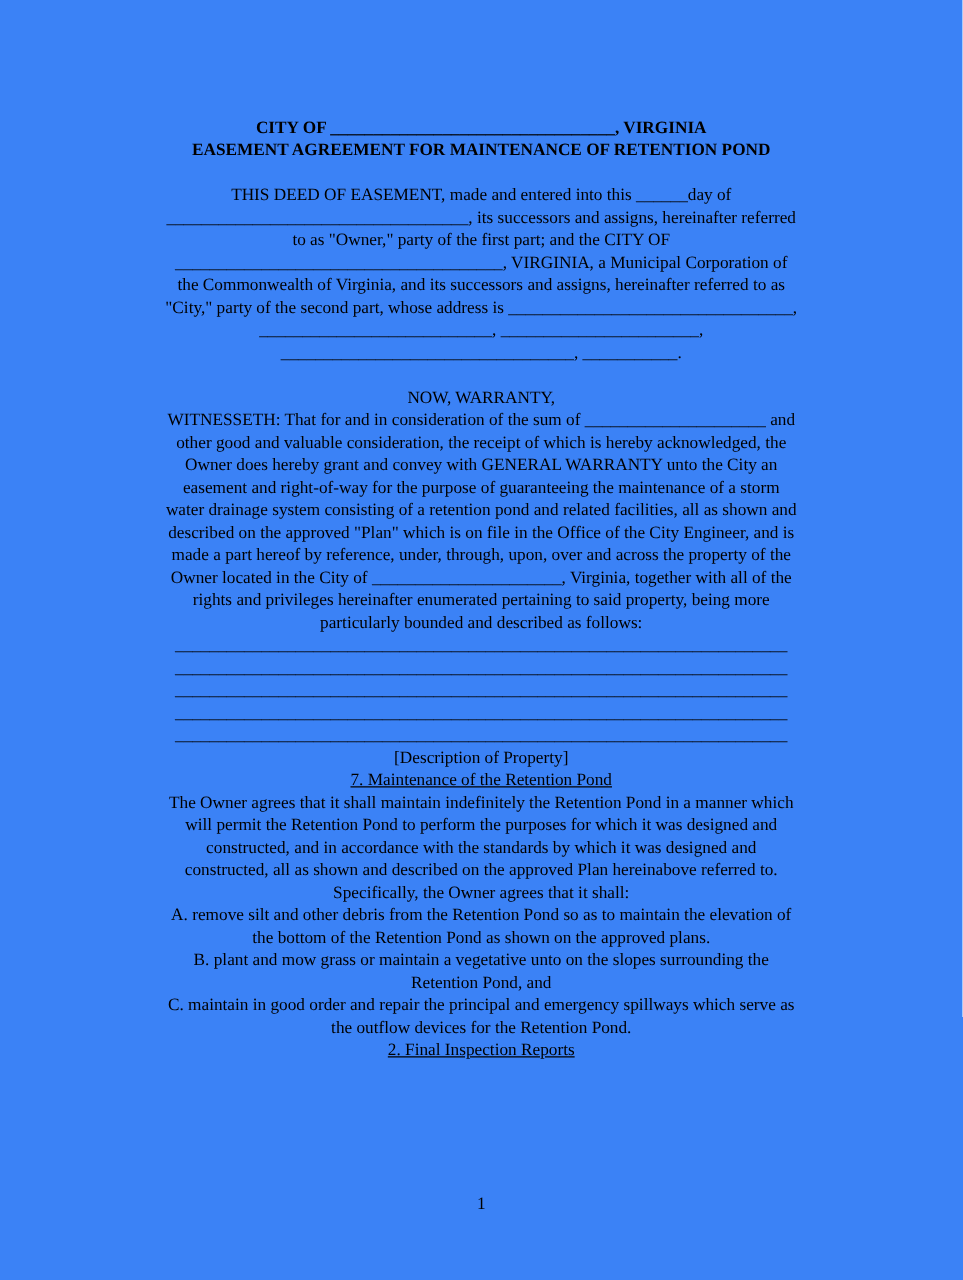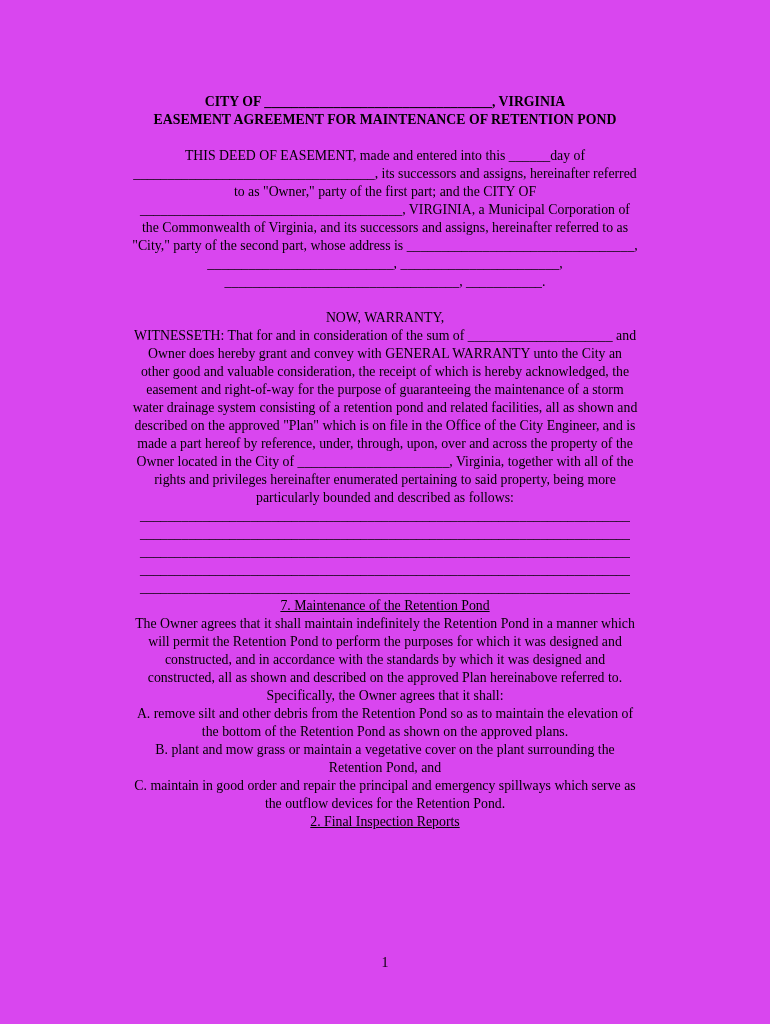--- a/index.html
+++ b/index.html
@@ -4,21 +4,21 @@
 <style>
   html, body {
     margin: 0;
     padding: 0;
     background: #ffffff;
   }
   .page {
     position: relative;
     width: 770px;
     height: 1024px;
-    background: #d946ef;
+    background: #3b82f6;
     color: #000000;
     font-family: "Liberation Serif", serif;
     font-size: 13.8px;
     line-height: 18px;
     overflow: hidden;
   }
   .content {
     position: absolute;
     left: 108px;
     top: 93px;
@@ -69,52 +69,53 @@
         <div class="line">______________________________________, VIRGINIA, a Municipal Corporation of</div>
         <div class="line">the Commonwealth of Virginia, and its successors and assigns, hereinafter referred to as</div>
         <div class="line">"City," party of the second part, whose address is _________________________________,</div>
         <div class="line">___________________________, _______________________,</div>
         <div class="line">__________________________________, ___________.</div>
       </div>
 
     <div class="para gap-top">
         <div class="line">NOW, WARRANTY,</div>
         <div class="line">WITNESSETH: That for and in consideration of the sum of _____________________ and</div>
+        <div class="line">other good and valuable consideration, the receipt of which is hereby acknowledged, the</div>
         <div class="line">Owner does hereby grant and convey with GENERAL WARRANTY unto the City an</div>
-        <div class="line">other good and valuable consideration, the receipt of which is hereby acknowledged, the</div>
         <div class="line">easement and right-of-way for the purpose of guaranteeing the maintenance of a storm</div>
         <div class="line">water drainage system consisting of a retention pond and related facilities, all as shown and</div>
         <div class="line">described on the approved "Plan" which is on file in the Office of the City Engineer, and is</div>
         <div class="line">made a part hereof by reference, under, through, upon, over and across the property of the</div>
         <div class="line">Owner located in the City of ______________________, Virginia, together with all of the</div>
         <div class="line">rights and privileges hereinafter enumerated pertaining to said property, being more</div>
         <div class="line">particularly bounded and described as follows:</div>
       </div>
 
     <div class="para">
         <div class="line">_______________________________________________________________________</div>
         <div class="line">_______________________________________________________________________</div>
         <div class="line">_______________________________________________________________________</div>
         <div class="line">_______________________________________________________________________</div>
         <div class="line">_______________________________________________________________________</div>
       </div>
 
+    <div class="line">[Description of Property]</div>
 
 
     <div class="line underlined">7. Maintenance of the Retention Pond</div>
 
     <div class="para">
         <div class="line">The Owner agrees that it shall maintain indefinitely the Retention Pond in a manner which</div>
         <div class="line">will permit the Retention Pond to perform the purposes for which it was designed and</div>
         <div class="line">constructed, and in accordance with the standards by which it was designed and</div>
         <div class="line">constructed, all as shown and described on the approved Plan hereinabove referred to.</div>
         <div class="line">Specifically, the Owner agrees that it shall:</div>
         <div class="line">A. remove silt and other debris from the Retention Pond so as to maintain the elevation of</div>
         <div class="line">the bottom of the Retention Pond as shown on the approved plans.</div>
-        <div class="line">B. plant and mow grass or maintain a vegetative cover on the plant surrounding the</div>
+        <div class="line">B. plant and mow grass or maintain a vegetative unto on the slopes surrounding the</div>
         <div class="line">Retention Pond, and</div>
         <div class="line">C. maintain in good order and repair the principal and emergency spillways which serve as</div>
         <div class="line">the outflow devices for the Retention Pond.</div>
       </div>
 
     <div class="line underlined">2. Final Inspection Reports</div>
 
   </div>
 
   <div class="page-number">1</div>

